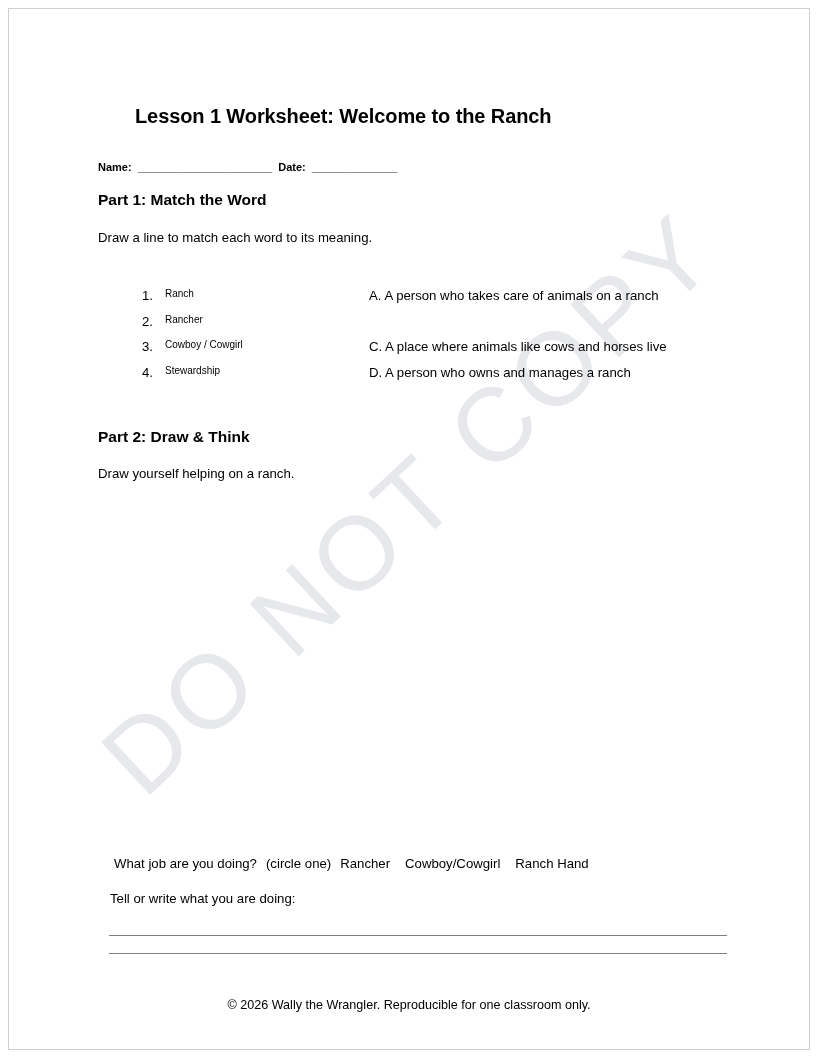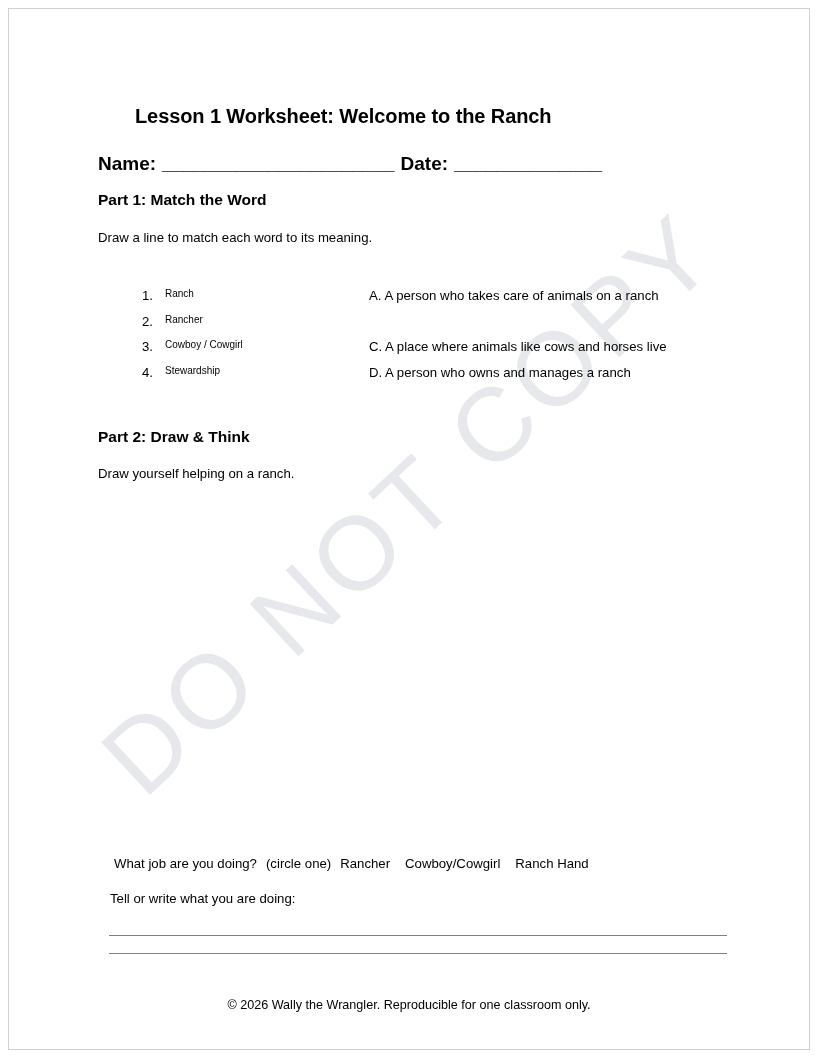--- a/index.html
+++ b/index.html
@@ -65,22 +65,22 @@
     font-size: 20px;
     font-weight: bold;
     letter-spacing: -0.1px;
     white-space: nowrap;
     margin-left: 37px;
   }
 
   .namedate {
     position: absolute;
     left: 89px;
-    top: 144px;
-    font-size: 19px;
+    top: 152px;
+    font-size: 11px;
     font-weight: bold;
     white-space: nowrap;
   }
   .namedate .gap { display: inline-block; width: 6px; }
 
   .part-heading {
     position: absolute;
     left: 89px;
     font-size: 15.5px;
     font-weight: bold;

